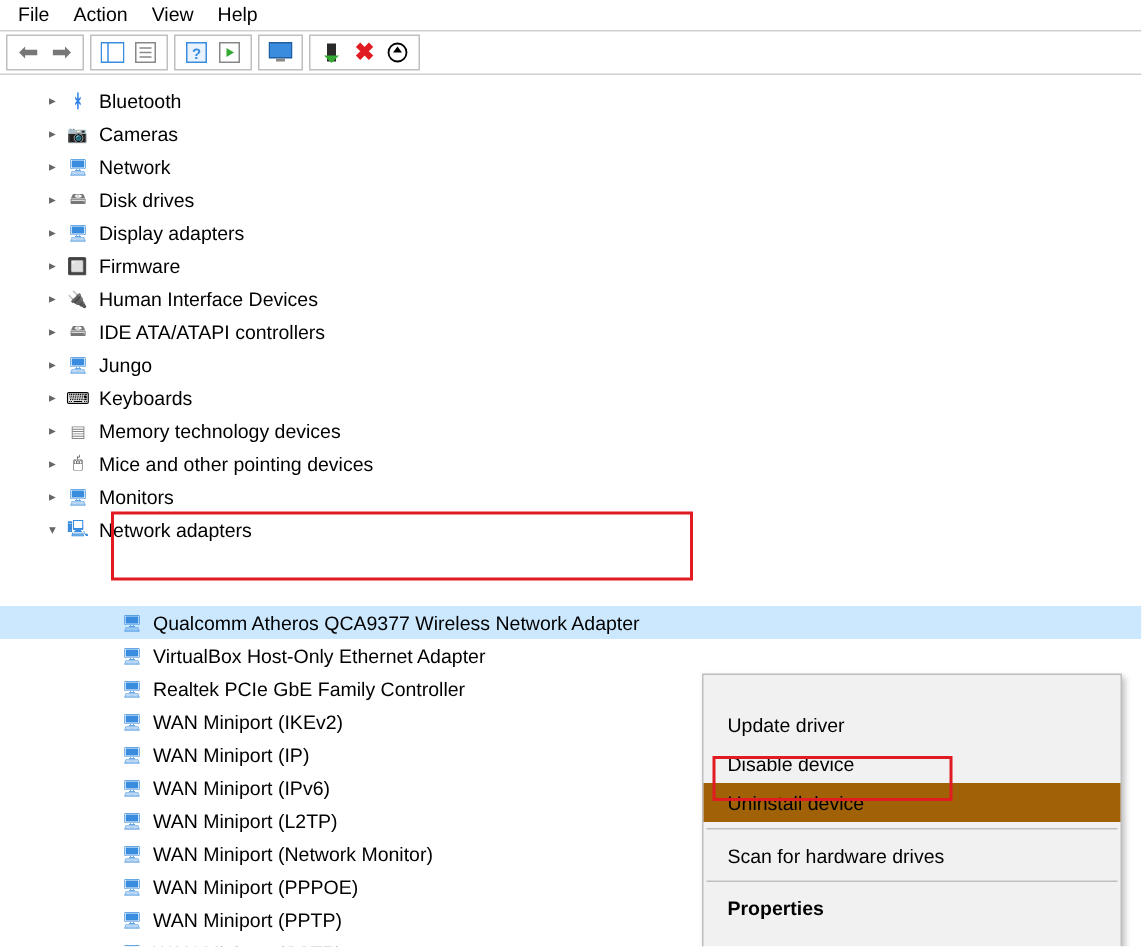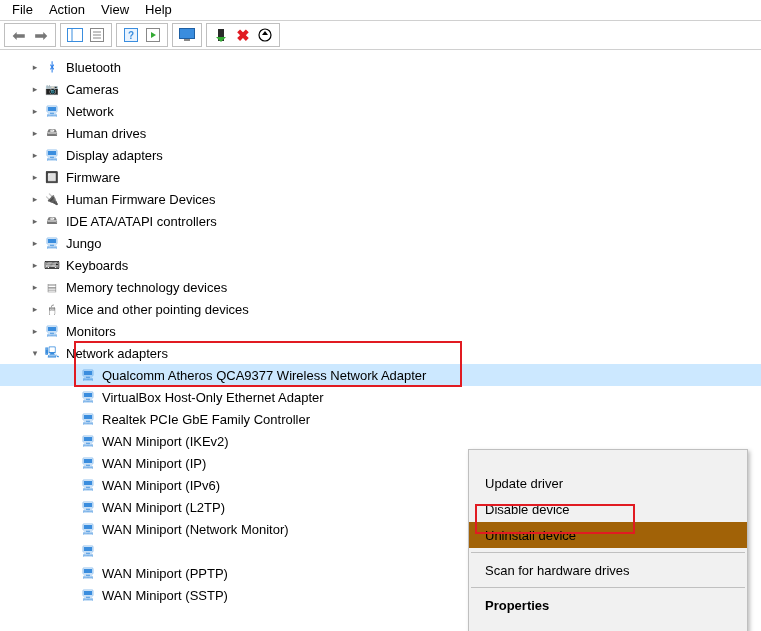--- a/index.html
+++ b/index.html
@@ -67,20 +67,21 @@
   .dev-icon {
     width:16px; height:16px; margin-right:6px;
     display:flex; align-items:center; justify-content:center;
     font-size:12px;
   }
   .tree-label { }
   .indent0 { padding-left: 28px; }  
   .indent1 { padding-left: 64px; }  
   .selected-row {
     background: #cce8ff;
+    margin-top: 40px;
   }
   .category-redbox {
     position:absolute;
     border:2px solid #e11b22;
     pointer-events:none;
   }
   
   .ctx {
     position:absolute;
     left: 468px; top: 399px;
@@ -208,36 +209,36 @@
       <span class="tree-label">Cameras</span>
     </div>
     <div class="tree-row indent0">
       <span class="twisty">▸</span>
       <span class="dev-icon ic-computer"></span>
       <span class="tree-label">Network</span>
     </div>
     <div class="tree-row indent0">
       <span class="twisty">▸</span>
       <span class="dev-icon ic-disk"></span>
-      <span class="tree-label">Human drives</span>
+      <span class="tree-label">Disk drives</span>
     </div>
     <div class="tree-row indent0">
       <span class="twisty">▸</span>
       <span class="dev-icon ic-display"></span>
       <span class="tree-label">Display adapters</span>
     </div>
     <div class="tree-row indent0">
       <span class="twisty">▸</span>
       <span class="dev-icon ic-firmware"></span>
       <span class="tree-label">Firmware</span>
     </div>
     <div class="tree-row indent0">
       <span class="twisty">▸</span>
       <span class="dev-icon ic-hid"></span>
-      <span class="tree-label">Human Firmware Devices</span>
+      <span class="tree-label">Human Interface Devices</span>
     </div>
     <div class="tree-row indent0">
       <span class="twisty">▸</span>
       <span class="dev-icon ic-ide"></span>
       <span class="tree-label">IDE ATA/ATAPI controllers</span>
     </div>
     <div class="tree-row indent0">
       <span class="twisty">▸</span>
       <span class="dev-icon ic-jungo"></span>
       <span class="tree-label">Jungo</span>
@@ -303,20 +304,21 @@
       <span class="tree-label">WAN Miniport (L2TP)</span>
     </div>
     <div class="tree-row indent1">
       <span class="twisty blank"></span>
       <span class="dev-icon ic-network"></span>
       <span class="tree-label">WAN Miniport (Network Monitor)</span>
     </div>
     <div class="tree-row indent1">
       <span class="twisty blank"></span>
       <span class="dev-icon ic-network"></span>
+      <span class="tree-label">WAN Miniport (PPPOE)</span>
     </div>
     <div class="tree-row indent1">
       <span class="twisty blank"></span>
       <span class="dev-icon ic-network"></span>
       <span class="tree-label">WAN Miniport (PPTP)</span>
     </div>
     <div class="tree-row indent1">
       <span class="twisty blank"></span>
       <span class="dev-icon ic-network"></span>
       <span class="tree-label">WAN Miniport (SSTP)</span>

